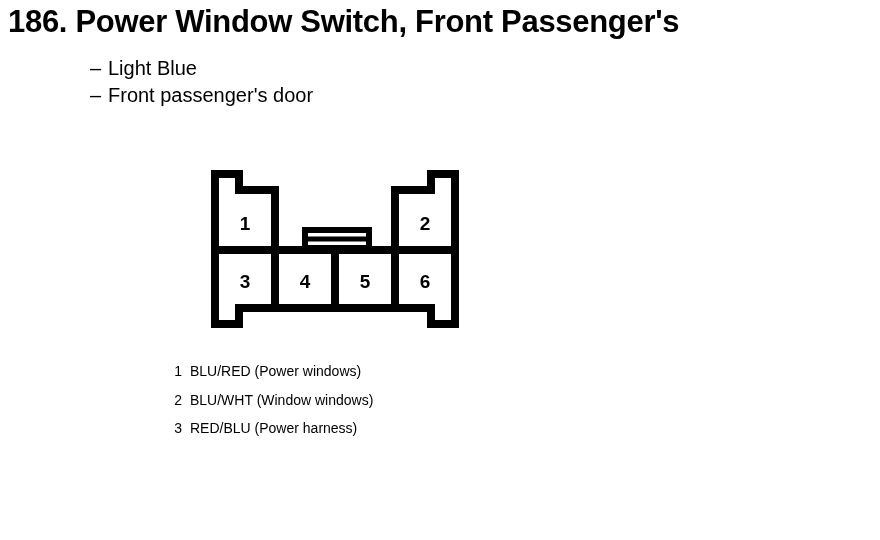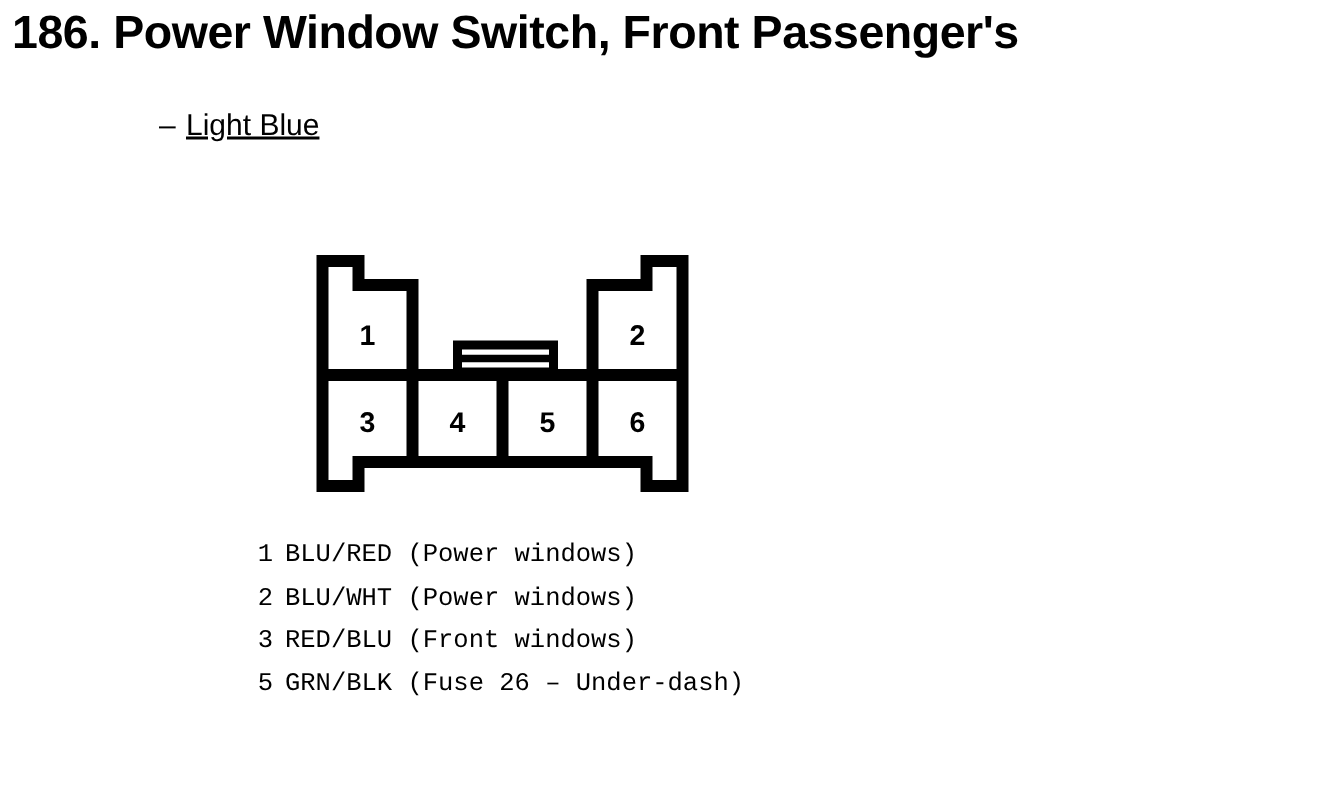--- a/index.html
+++ b/index.html
@@ -27,23 +27,22 @@
     white-space: nowrap;
     line-height: 40px;
   }
 
   
   #attribute-list {
     position: absolute;
     left: 90px;
     top: 55px;
     list-style: none;
-    margin: 16px;
+    margin: 0;
     padding: 0;
-    text-decoration: underline;
   }
   #attribute-list li {
     font-size: 20px;
     line-height: 27px;
     white-space: nowrap;
   }
   #attribute-list .dash {
     display: inline-block;
     width: 18px;
   }
@@ -61,43 +60,45 @@
     text-anchor: middle;
   }
 
   
   #pin-legend {
     position: absolute;
     left: 160px;
     top: 357px;
   }
   .pin-legend-row {
-    font-size: 17px;
+    font-size: 14px;
     line-height: 28.5px;
     white-space: nowrap;
-    font-family: Liberation Mono, monospace;
   }
   .pin-legend-row .pin-no {
     display: inline-block;
     width: 22px;
     text-align: right;
   }
   .pin-legend-row .pin-desc {
     display: inline-block;
     padding-left: 8px;
   }
 </style>
 </head>
 <body>
 
 <div id="page-title">186. Power Window Switch, Front Passenger's</div>
 
 <ul id="attribute-list">
   <li>
     <span class="dash">–</span><span>Light Blue</span>
+  </li>
+  <li>
+    <span class="dash">–</span><span>Front passenger's door</span>
   </li>
 </ul>
 
 <svg id="connector-diagram" width="280" height="176" viewBox="0 0 280 176">
 
   <path fill="none" stroke="#000000" stroke-width="8" stroke-linejoin="miter" d="M 20,12
            L 20,150
            L 20,162
            L 44,162
            L 44,146
@@ -133,21 +134,18 @@
   <text class="pin-number-text" x="110" y="126">4</text>
   <text class="pin-number-text" x="170" y="126">5</text>
   <text class="pin-number-text" x="230" y="126">6</text>
 </svg>
 
 <div id="pin-legend">
   <div class="pin-legend-row">
     <span class="pin-no">1</span><span class="pin-desc">BLU/RED (Power windows)</span>
   </div>
   <div class="pin-legend-row">
-    <span class="pin-no">2</span><span class="pin-desc">BLU/WHT (Power windows)</span>
+    <span class="pin-no">2</span><span class="pin-desc">BLU/WHT (Window windows)</span>
   </div>
   <div class="pin-legend-row">
-    <span class="pin-no">3</span><span class="pin-desc">RED/BLU (Front windows)</span>
-  </div>
-  <div class="pin-legend-row">
-    <span class="pin-no">5</span><span class="pin-desc">GRN/BLK (Fuse 26 – Under-dash)</span>
+    <span class="pin-no">3</span><span class="pin-desc">RED/BLU (Power harness)</span>
   </div>
 </div>
 
 </body></html>

